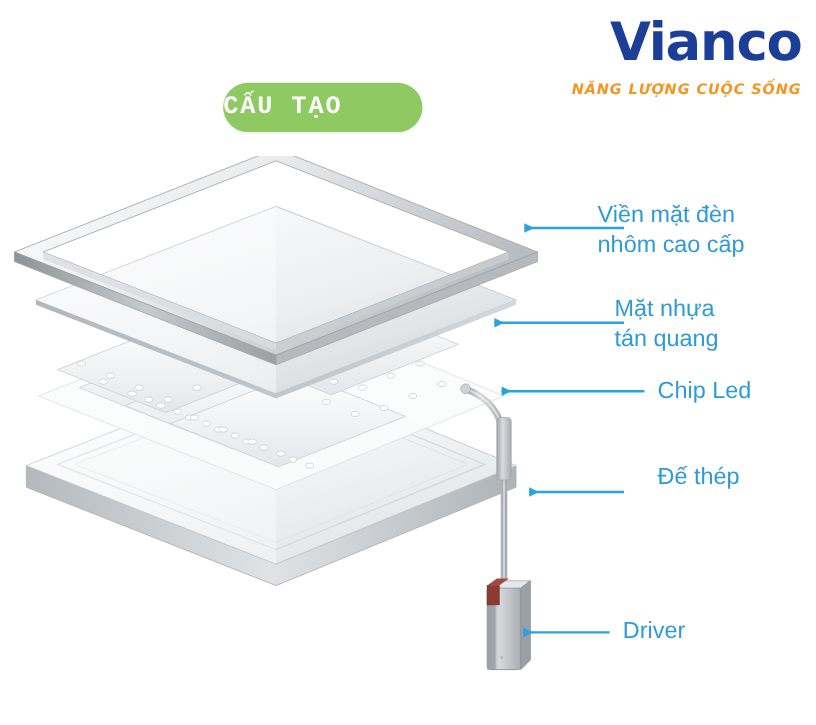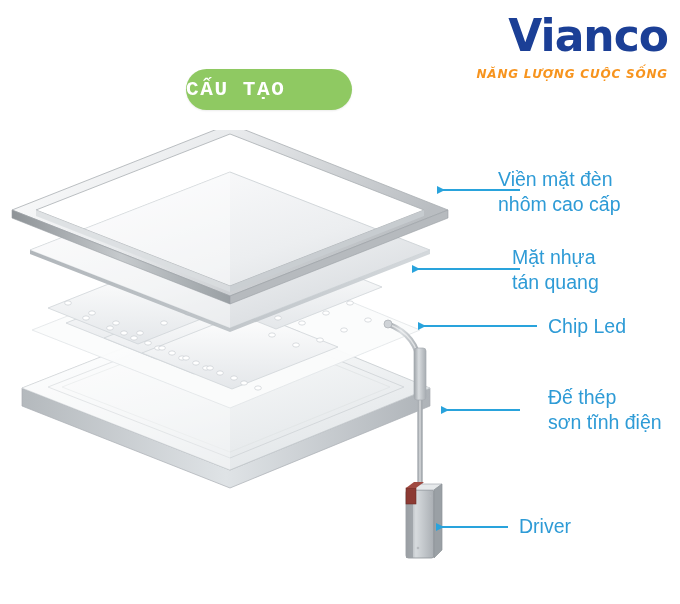--- a/index.html
+++ b/index.html
@@ -265,20 +265,19 @@
     <span>Chip Led</span>
   </div>
 
   <div class="callout" style="left:512px;top:245px;">
     <span>Mặt nhựa</span>
     <span class="l2">tán quang</span>
   </div>
 
   <div class="callout" style="left:512px;top:385px;margin-left:36px;">
     <span>Đế thép</span>
-    <span class="l2">sơn tĩnh điện</span>
   </div>
 
   <div class="callout" style="left:519px;top:514px;">
     <span>Driver</span>
   </div>
 
 </div>
 
 </body></html>

